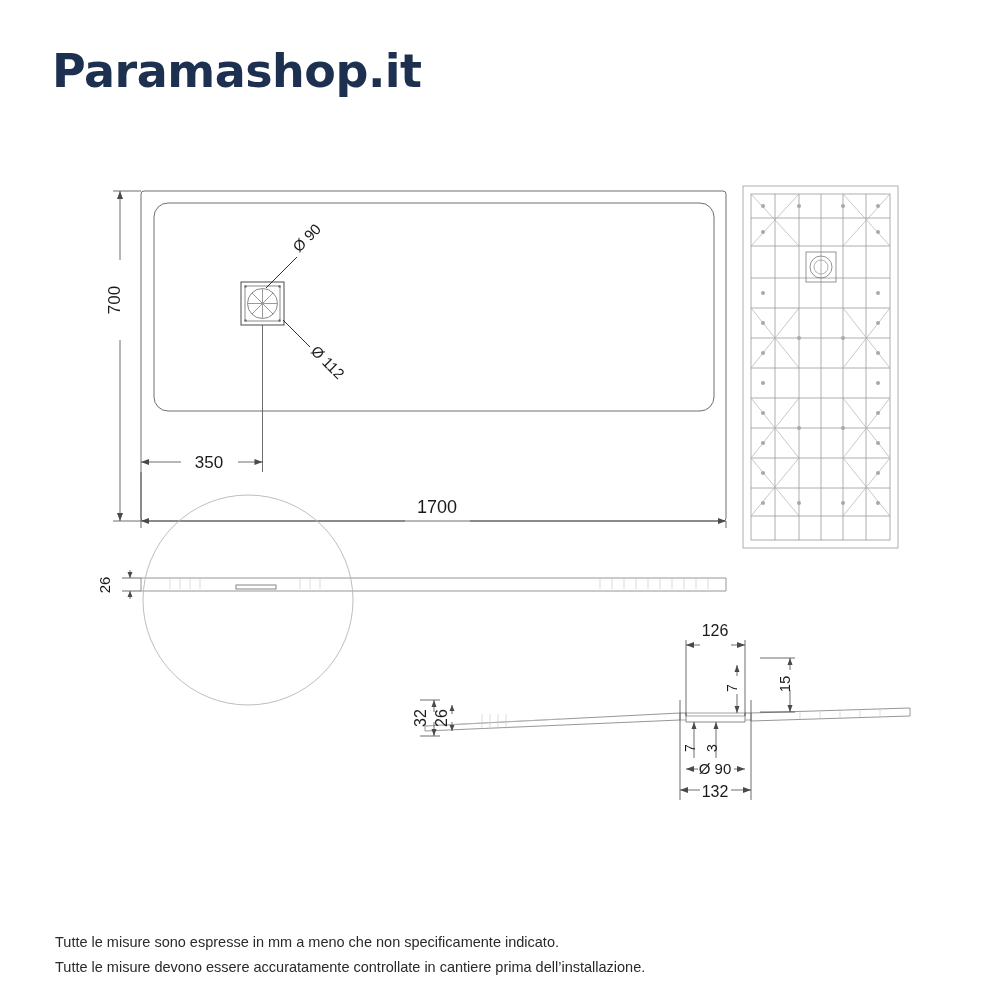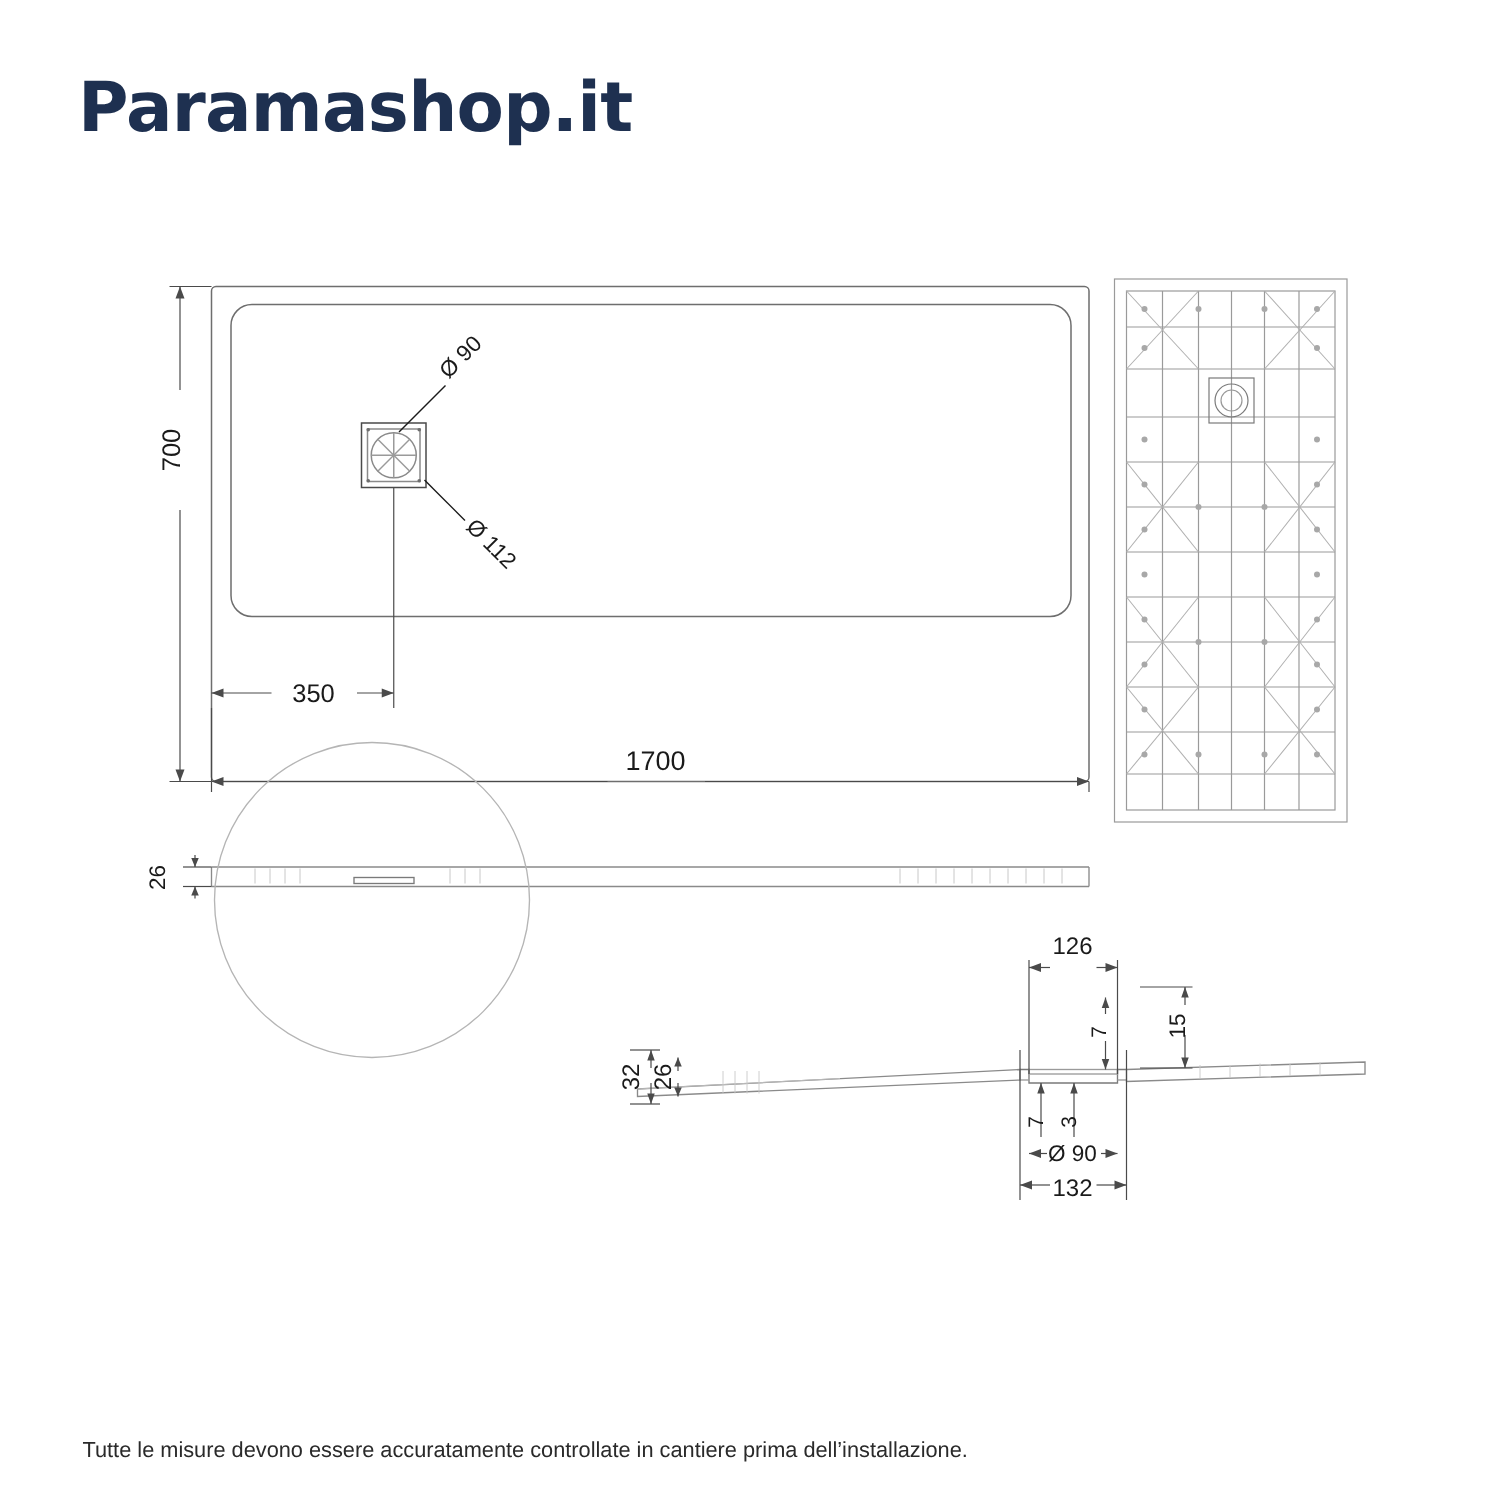--- a/index.html
+++ b/index.html
@@ -317,15 +317,16 @@
     <text x="715" y="774" font-size="15" text-anchor="middle">Ø 90</text>
     <text x="790" y="684" font-size="15" text-anchor="middle" transform="rotate(-90 790 684)">15</text>
     <text x="737" y="688" font-size="14" text-anchor="middle" transform="rotate(-90 737 688)">7</text>
     <text x="695" y="748" font-size="14" text-anchor="middle" transform="rotate(-90 695 748)">7</text>
     <text x="717" y="748" font-size="14" text-anchor="middle" transform="rotate(-90 717 748)">3</text>
     <text x="426" y="718" font-size="16" text-anchor="middle" transform="rotate(-90 426 718)">32</text>
     <text x="447" y="718" font-size="16" text-anchor="middle" transform="rotate(-90 447 718)">26</text>
 
   </svg>
 
+  <div class="note" id="note1">Tutte le misure sono espresse in mm a meno che non specificamente indicato.</div>
   <div class="note" id="note2">Tutte le misure devono essere accuratamente controllate in cantiere prima dell’installazione.</div>
 
 </div>
 
 </body></html>

